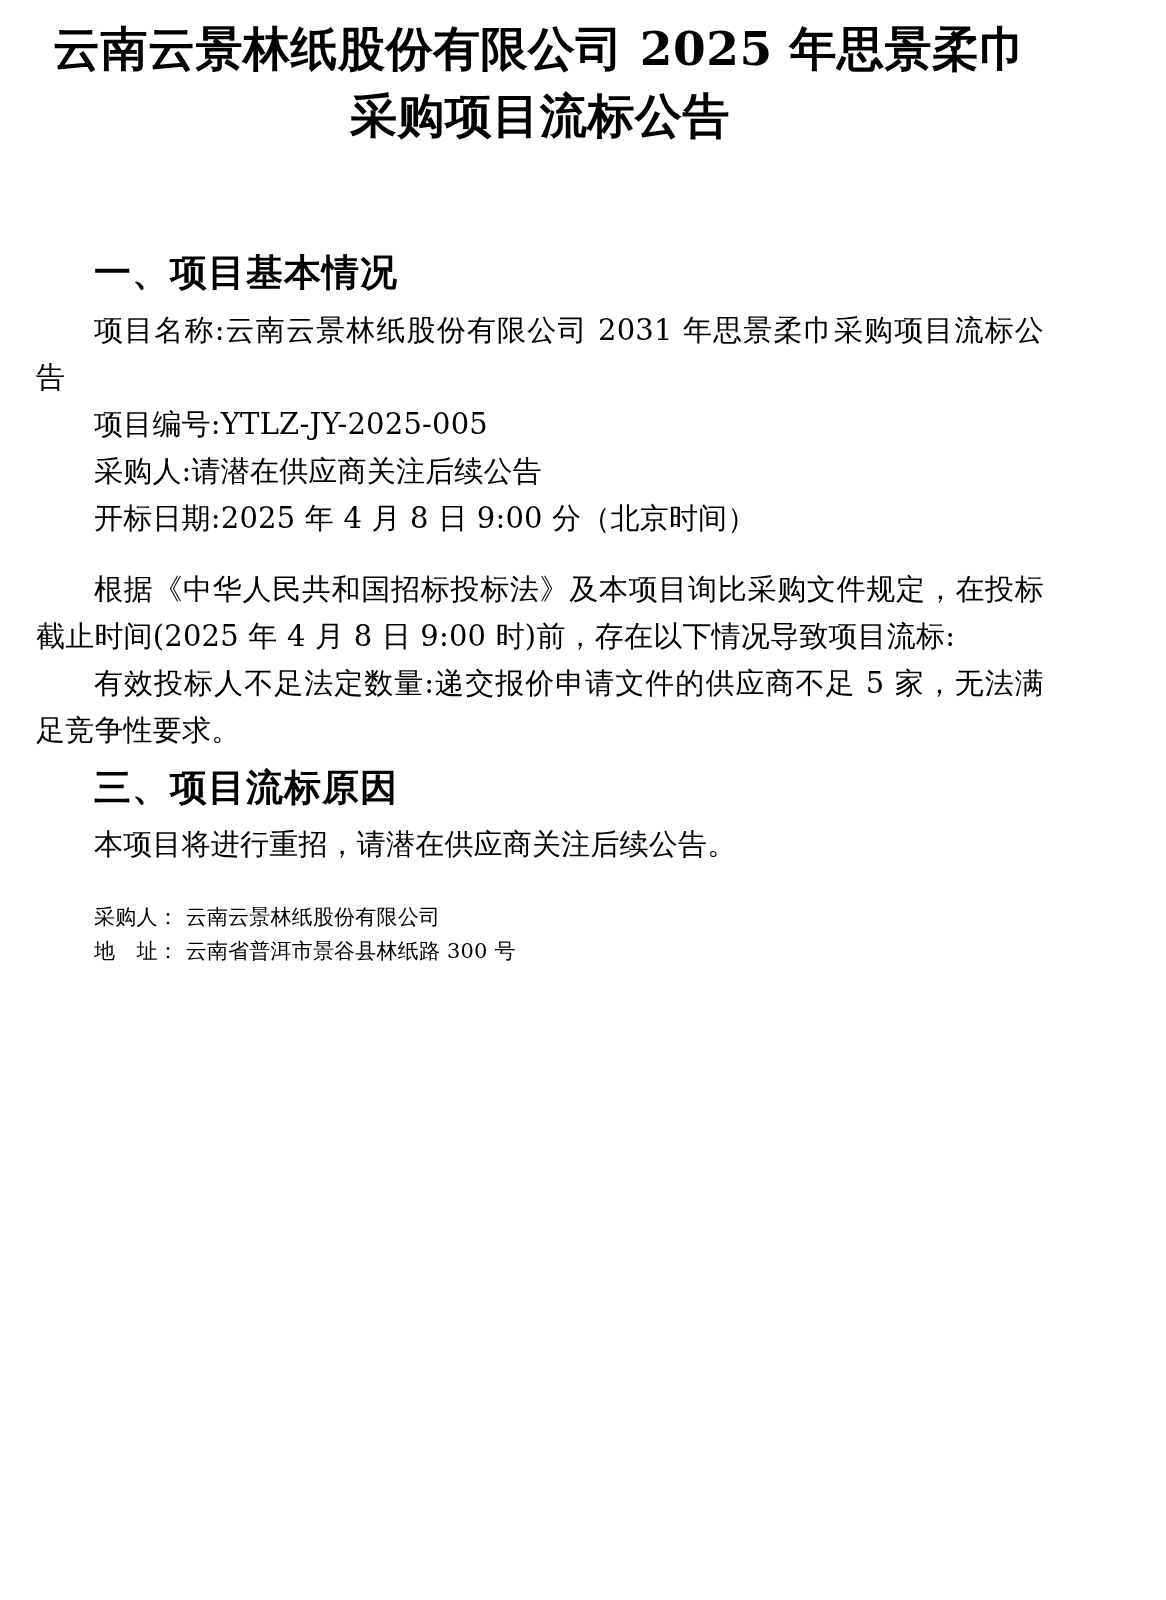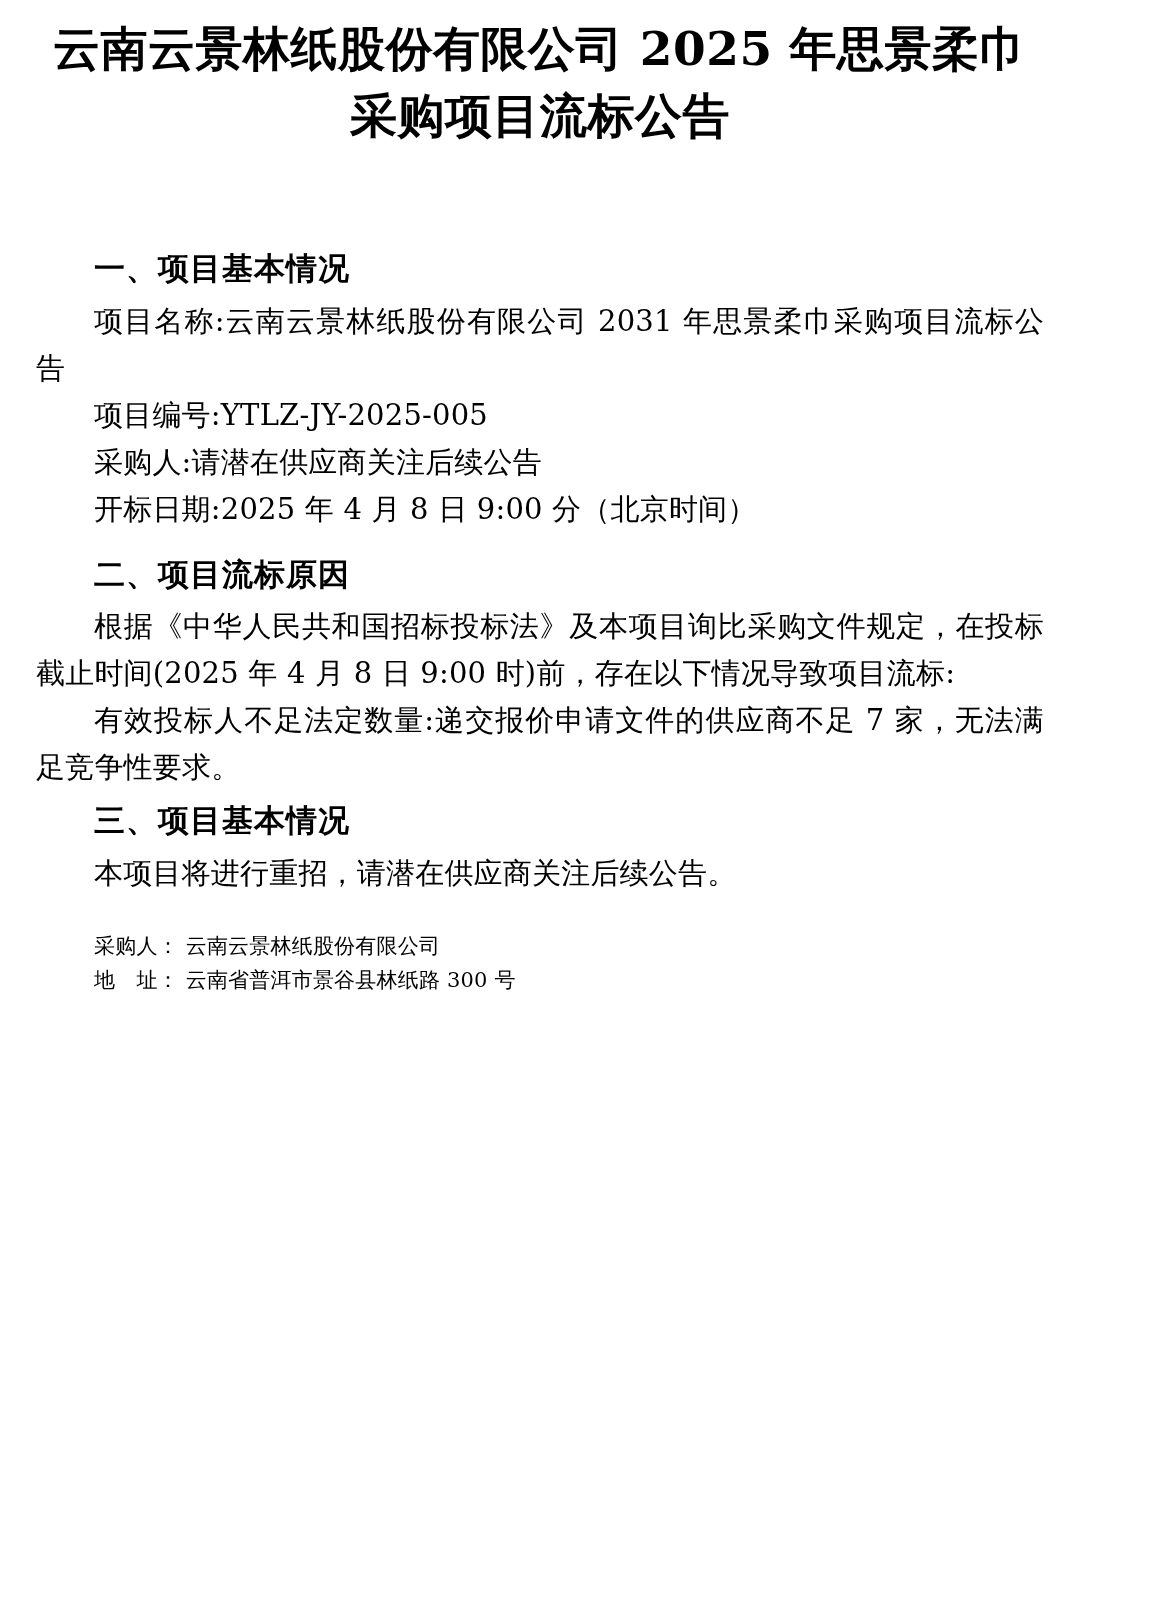--- a/index.html
+++ b/index.html
@@ -24,21 +24,21 @@
     font-size: 47px;
     line-height: 1.42;
     text-align: center;
     letter-spacing: 0.5px;
     margin: 6px 0 0 0;
     padding: 0 10px;
   }
   .section-heading {
     font-family: "DejaVu Sans", "Liberation Sans", sans-serif;
     font-weight: bold;
-    font-size: 31px;
+    font-size: 37px;
     line-height: 1.5;
     margin: 0;
     padding-left: 58px;
     letter-spacing: 1px;
   }
   .para {
     font-size: 29px;
     line-height: 1.62;
     margin: 0;
     text-align: justify;
@@ -72,28 +72,27 @@
 
   <h2 class="section-heading">一、项目基本情况</h2>
   <div class="sp-sm"></div>
   <p class="para indent">项目名称:云南云景林纸股份有限公司 2031 年思景柔巾采购项目流标公告</p>
   <p class="para indent">项目编号:YTLZ-JY-2025-005</p>
   <p class="para indent">采购人:请潜在供应商关注后续公告</p>
   <p class="para indent">开标日期:2025 年 4 月 8 日 9:00 分（北京时间）</p>
 
   <div class="sp-md"></div>
 
-  <h2 class="section-heading">二、项目流标原因</h2>
   <div class="sp-sm"></div>
   <p class="para indent">根据《中华人民共和国招标投标法》及本项目询比采购文件规定，在投标截止时间(2025 年 4 月 8 日 9:00 时)前，存在以下情况导致项目流标:</p>
-  <p class="para indent">有效投标人不足法定数量:递交报价申请文件的供应商不足 7 家，无法满足竞争性要求。</p>
+  <p class="para indent">有效投标人不足法定数量:递交报价申请文件的供应商不足 5 家，无法满足竞争性要求。</p>
 
   <div class="sp-sm"></div>
 
-  <h2 class="section-heading">三、项目基本情况</h2>
+  <h2 class="section-heading">三、项目流标原因</h2>
   <div class="sp-sm"></div>
   <p class="para indent">本项目将进行重招，请潜在供应商关注后续公告。</p>
 
   <div class="sp-lg"></div>
 
   <div class="sp-sm"></div>
   <p class="contact-line">采购人： 云南云景林纸股份有限公司</p>
   <p class="contact-line">地　址： 云南省普洱市景谷县林纸路 300 号</p>
 
 </div>

